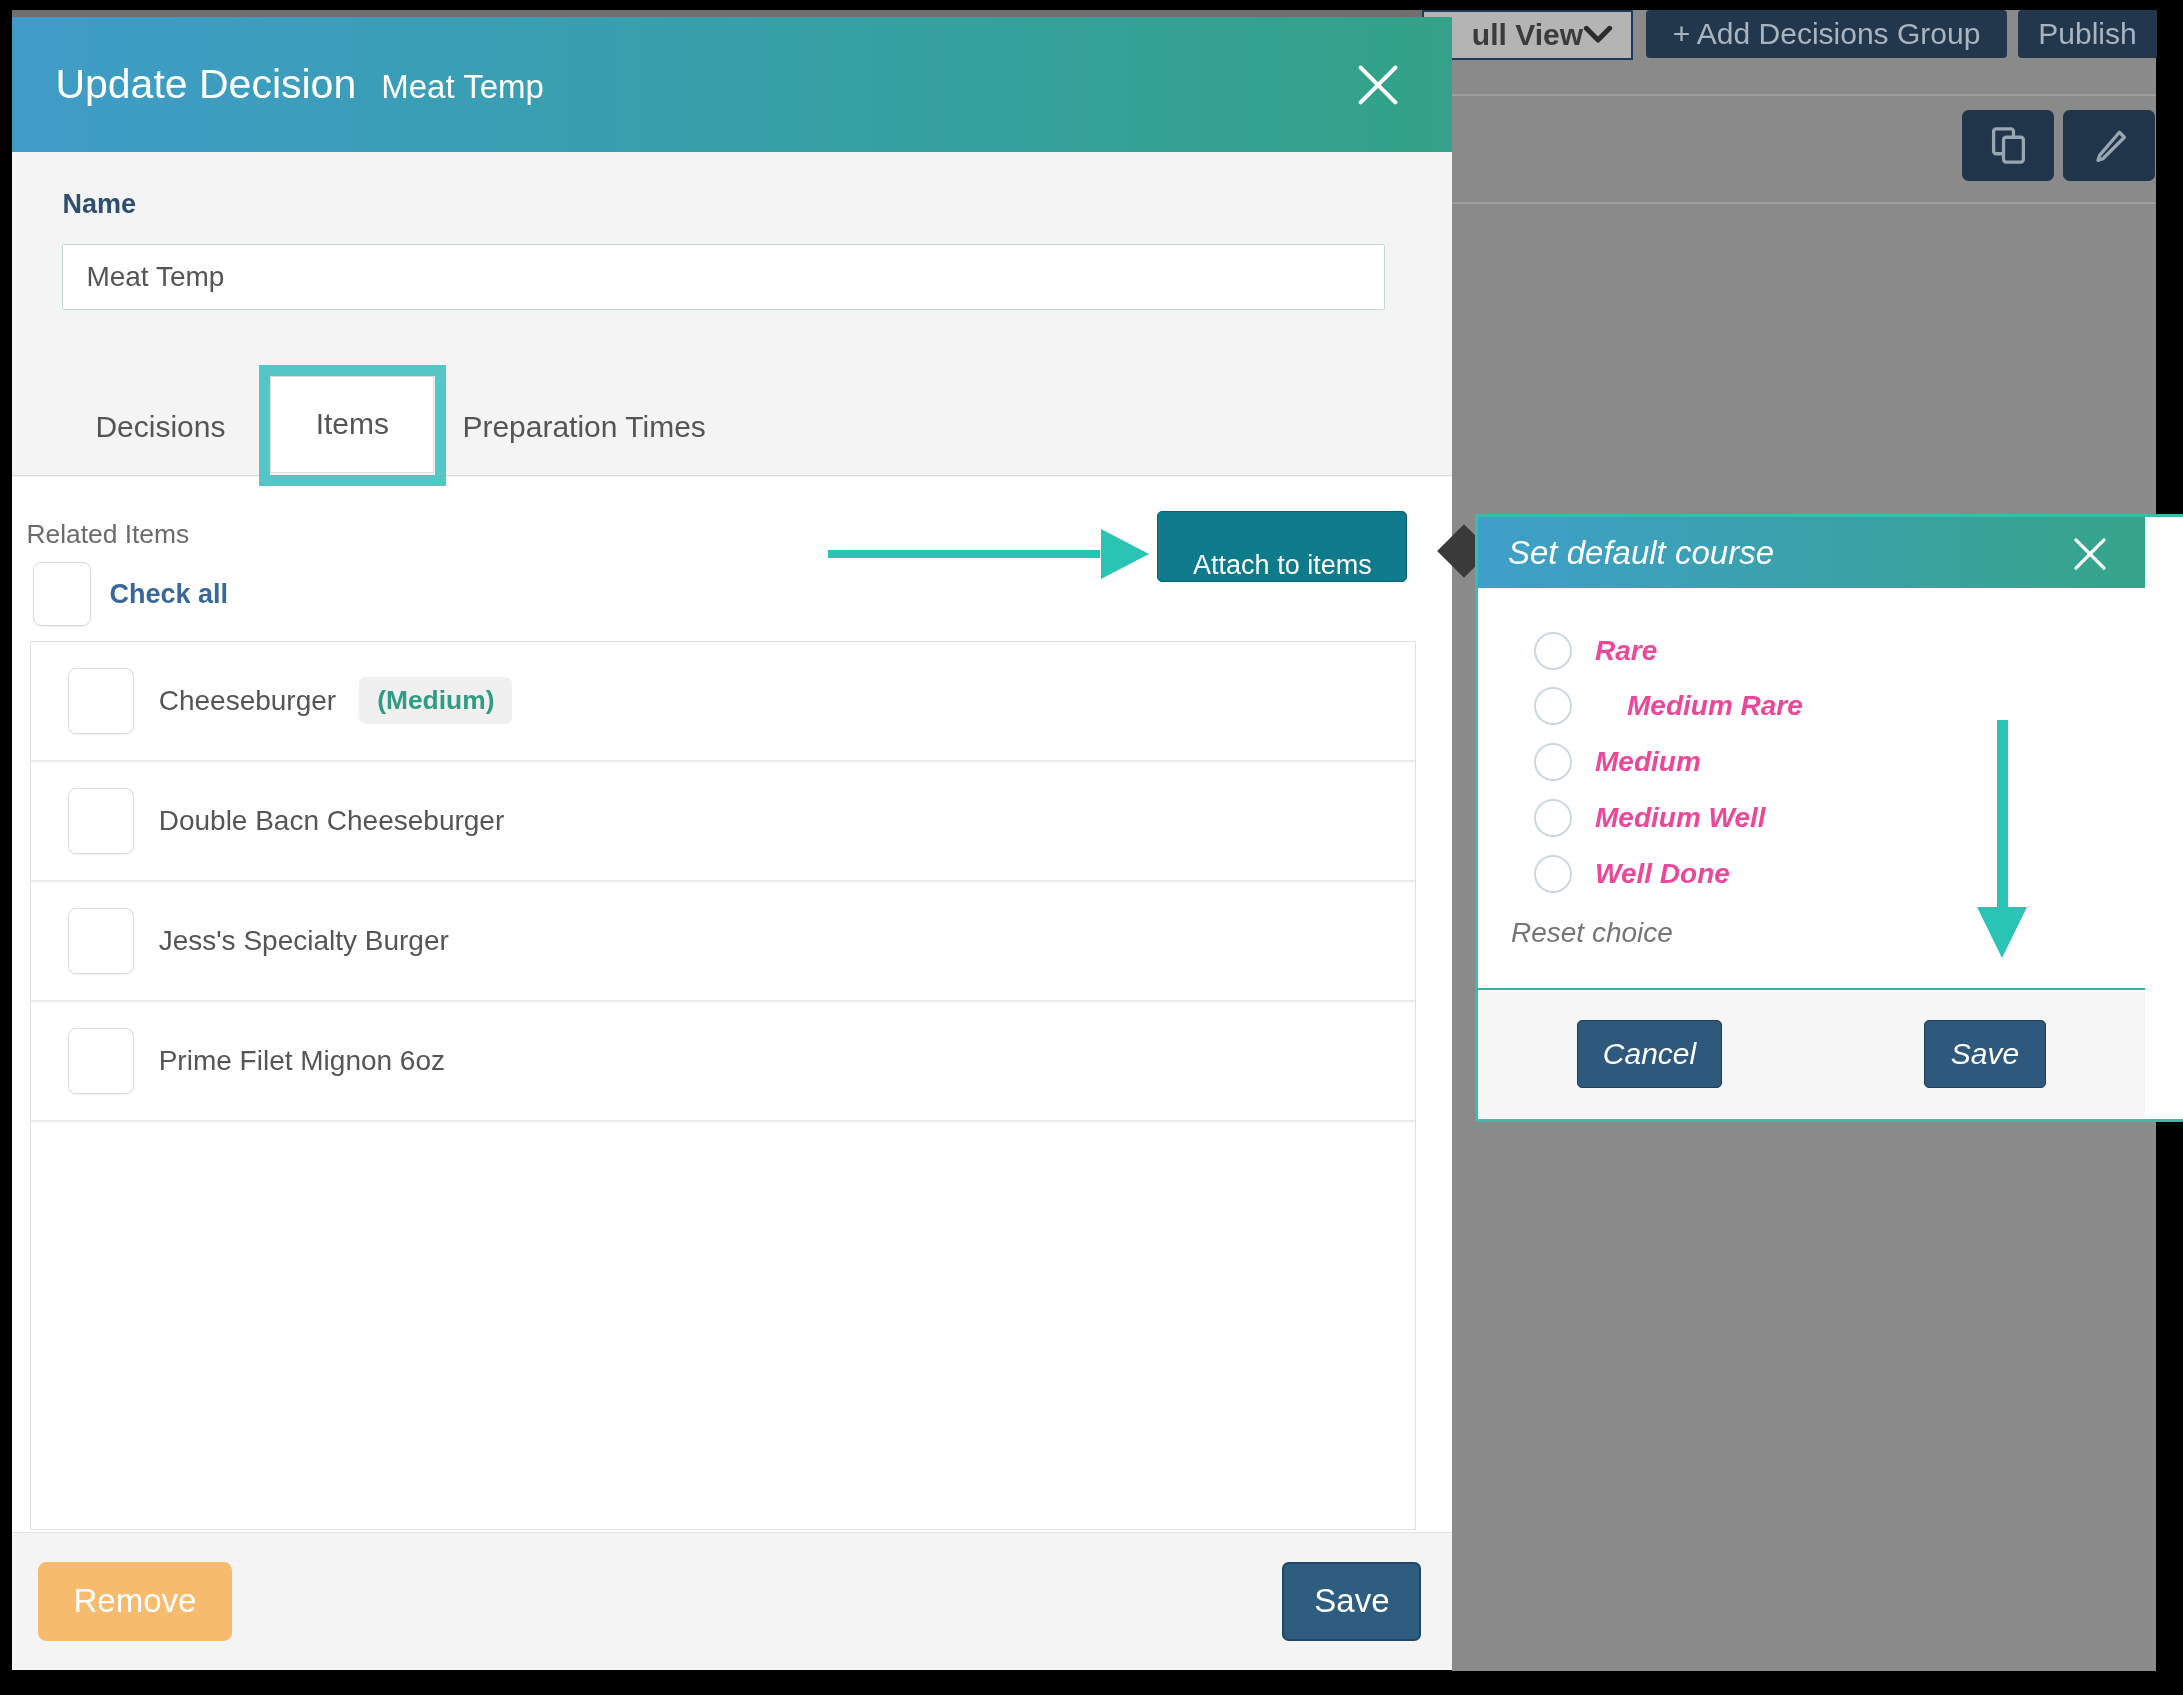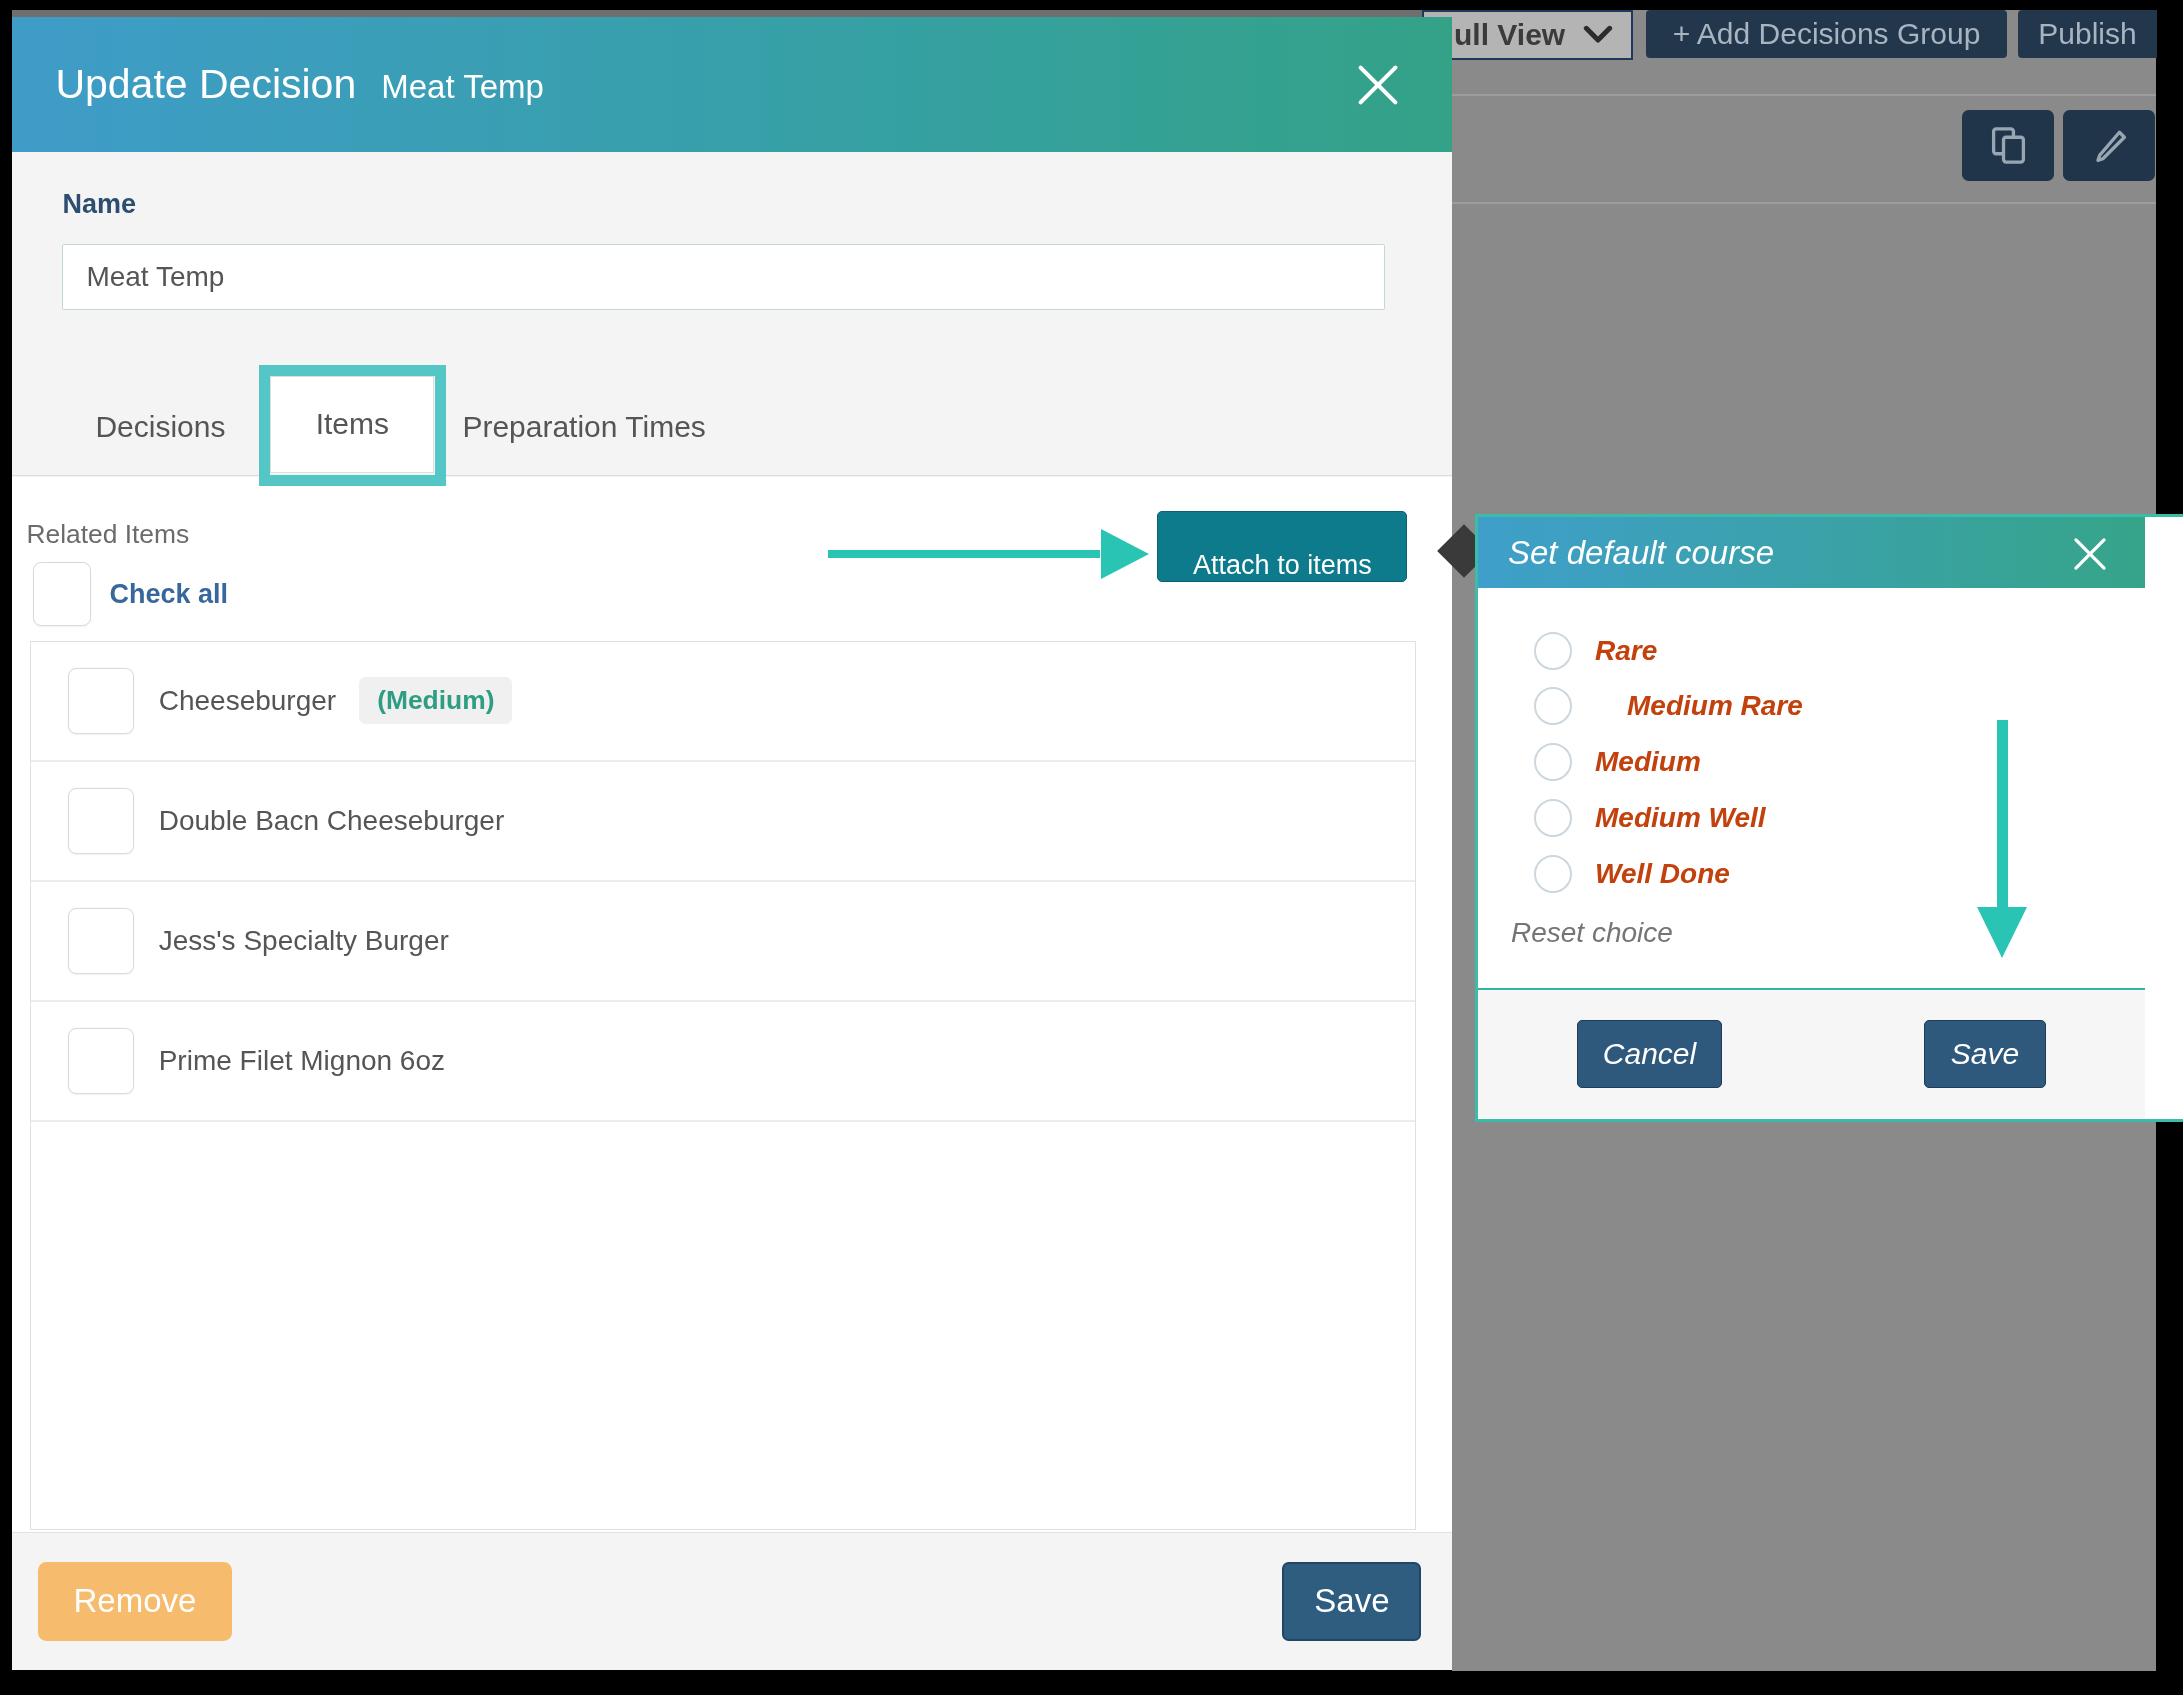--- a/index.html
+++ b/index.html
@@ -4,21 +4,21 @@
 <style>
   html,body{margin:0;padding:0;background:#000;}
   *{box-sizing:border-box;font-family:"Liberation Sans",sans-serif;}
   .stage{position:relative;width:2183px;height:1695px;background:#000;overflow:hidden;}
   .abs{position:absolute;}
 
   
   .backdrop{left:1452px;top:10px;width:704px;height:1661px;background:#8a8a8a;z-index:1;}
   .topstrip{left:12.4px;top:10px;width:1440px;height:8.3px;background:#6f6f6f;z-index:1;}
   .bd-divider{height:1.7px;background:#9d9d9d;}
-  .view-dropdown{left:1422px;top:10px;width:211px;height:50px;background:#b4b4b4;border:2.5px solid #1d3a5c;display:flex;align-items:center;justify-content:space-between;padding:0 18px 0 30px;z-index:1;}
+  .view-dropdown{left:1422px;top:10px;width:211px;height:50px;background:#b4b4b4;border:2.5px solid #1d3a5c;display:flex;align-items:center;justify-content:flex-end;padding:0 18px 0 30px;z-index:1;}
   .view-dropdown span{font-size:30px;font-weight:bold;color:#3b3b3b;}
   .navy-btn{background:#22374c;border-radius:4.1px;color:#a8b5c1;font-size:30px;display:flex;align-items:center;justify-content:center;z-index:1;}
   .icon-btn{background:#20344a;border-radius:6.6px;display:flex;align-items:center;justify-content:center;z-index:1;}
 
   
   .main-modal{left:12.4px;top:16.5px;width:1440px;height:1653px;background:#fff;z-index:2;}
   .mm-header{left:0;top:0;width:1440px;height:135px;background:linear-gradient(90deg,#3f9cc8 0%,#36a0a6 55%,#33a287 100%);display:flex;align-items:center;padding-left:43px;}
   .mm-title{color:#fff;font-size:41px;font-weight:400;}
   .mm-subtitle{color:#fff;font-size:33px;font-weight:300;margin-left:25px;padding-top:5px;}
   .mm-upper{left:0;top:135px;width:1440px;height:325px;background:#f4f4f5;}
@@ -43,21 +43,21 @@
   .mm-footer{left:0;top:1515px;width:1440px;height:138px;background:#f4f4f5;border-top:1.7px solid #e2e2e2;}
   .remove-btn{left:25.6px;top:29px;width:194px;height:79px;background:#f6bb6c;border-radius:8.3px;color:#fff;font-size:33px;display:flex;align-items:center;justify-content:center;}
   .mm-save-btn{left:1270px;top:29px;width:139px;height:79px;background:#2e5d80;border:2.5px solid #20476a;border-radius:6.6px;color:#fff;font-size:33px;display:flex;align-items:center;justify-content:center;}
 
   
   .course-modal{left:1475px;top:514px;width:810px;height:608px;background:#fff;border:3.3px solid #3bbca9;z-index:3;font-style:italic;}
   .cm-header{left:0;top:0;width:667px;height:71px;background:linear-gradient(90deg,#3f9fca 0%,#36a489 100%);display:flex;align-items:center;padding-left:30px;}
   .cm-title{color:#fff;font-size:33px;font-weight:400;}
   .radio-row{display:flex;align-items:center;left:56px;z-index:1;}
   .radio-circle{width:38px;height:38px;border-radius:50%;border:2.5px solid #ccd8de;background:#fff;margin-right:23px;}
-  .radio-label{font-size:28px;font-weight:bold;color:#c2410c;}
+  .radio-label{font-size:28px;font-weight:bold;color:#ec4899;}
   .reset-link{left:33px;top:400px;font-size:28px;color:#757575;}
   .cm-divider{left:0;top:471px;width:667px;height:2.5px;background:#36b2a0;}
   .cm-footer{left:0;top:473px;width:667px;height:128px;background:#f6f6f6;}
   .cm-btn{background:#2e597c;border:1.7px solid #1c3e5b;border-radius:5px;color:#fff;font-size:30px;display:flex;align-items:center;justify-content:center;}
   .diamond{left:1445px;top:532px;width:38px;height:38px;background:#3a3a3a;transform:rotate(45deg);z-index:2;}
 
   
   .h-arrow-shaft{left:828px;top:550px;width:272px;height:8.3px;background:#29c4b3;z-index:7;}
   .h-arrow-head{left:1101px;top:529px;width:0;height:0;border-top:25px solid transparent;border-bottom:25px solid transparent;border-left:48px solid #29c4b3;z-index:7;}
   .v-arrow-shaft{left:1997px;top:720px;width:10.7px;height:187px;background:#29c4b3;z-index:7;}

